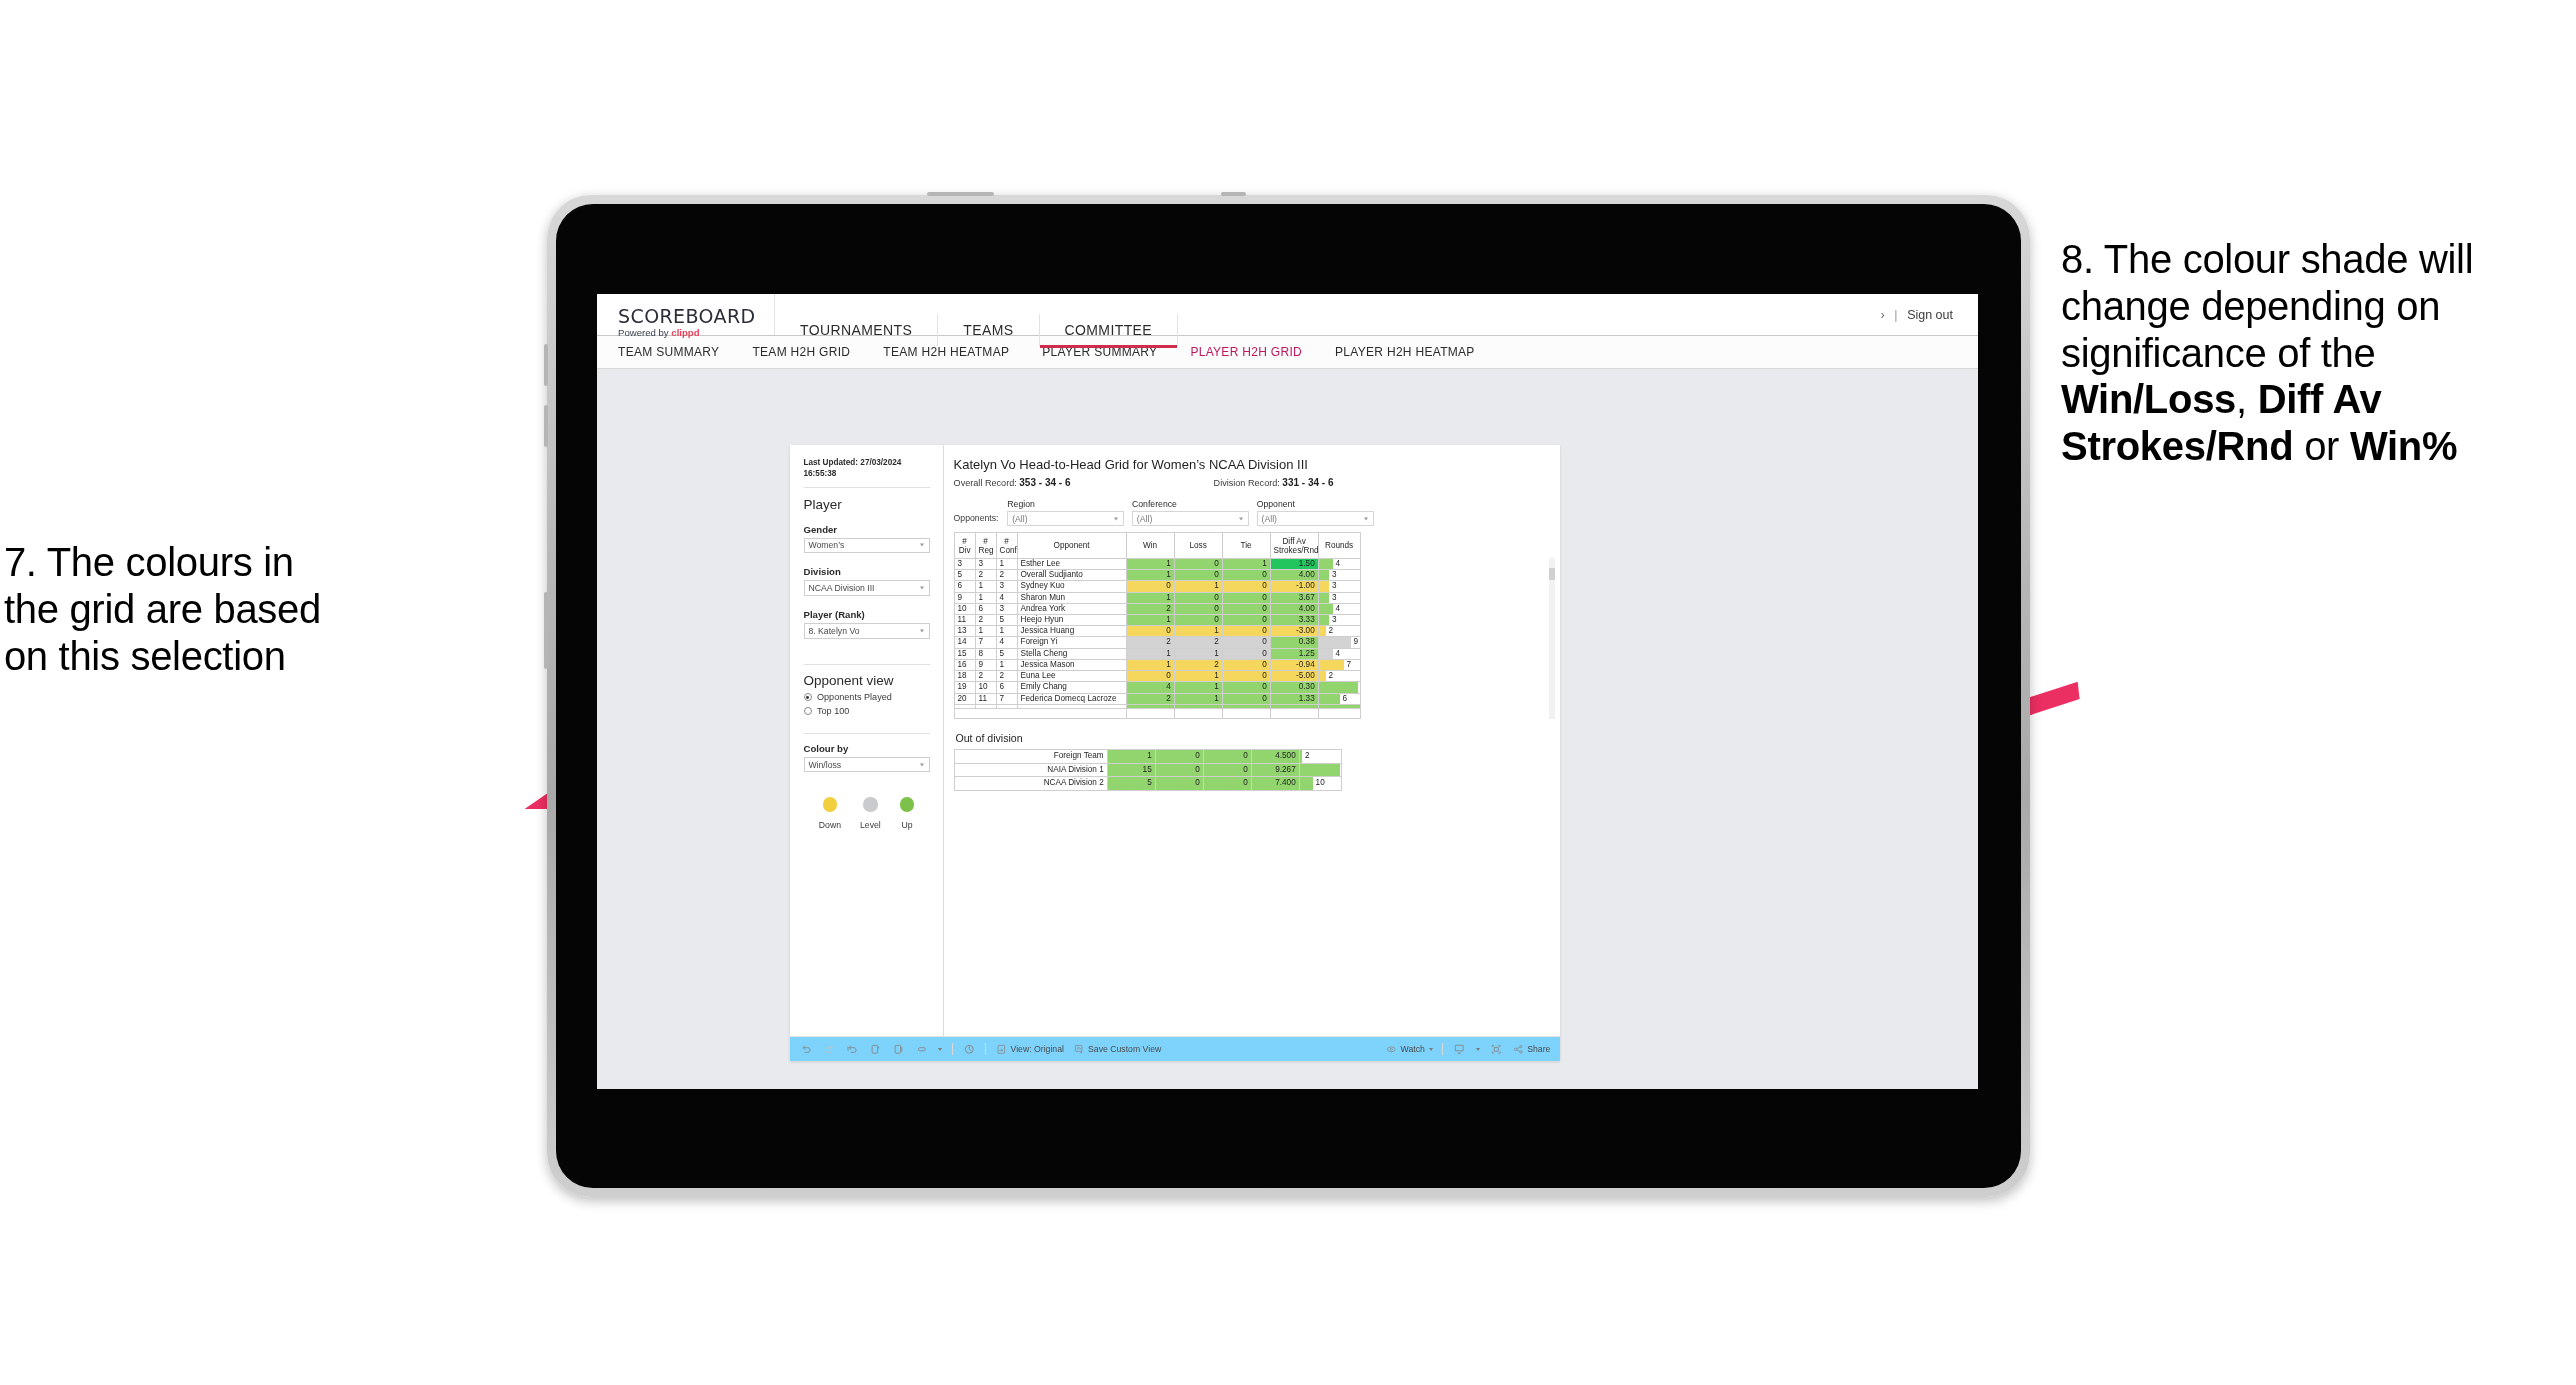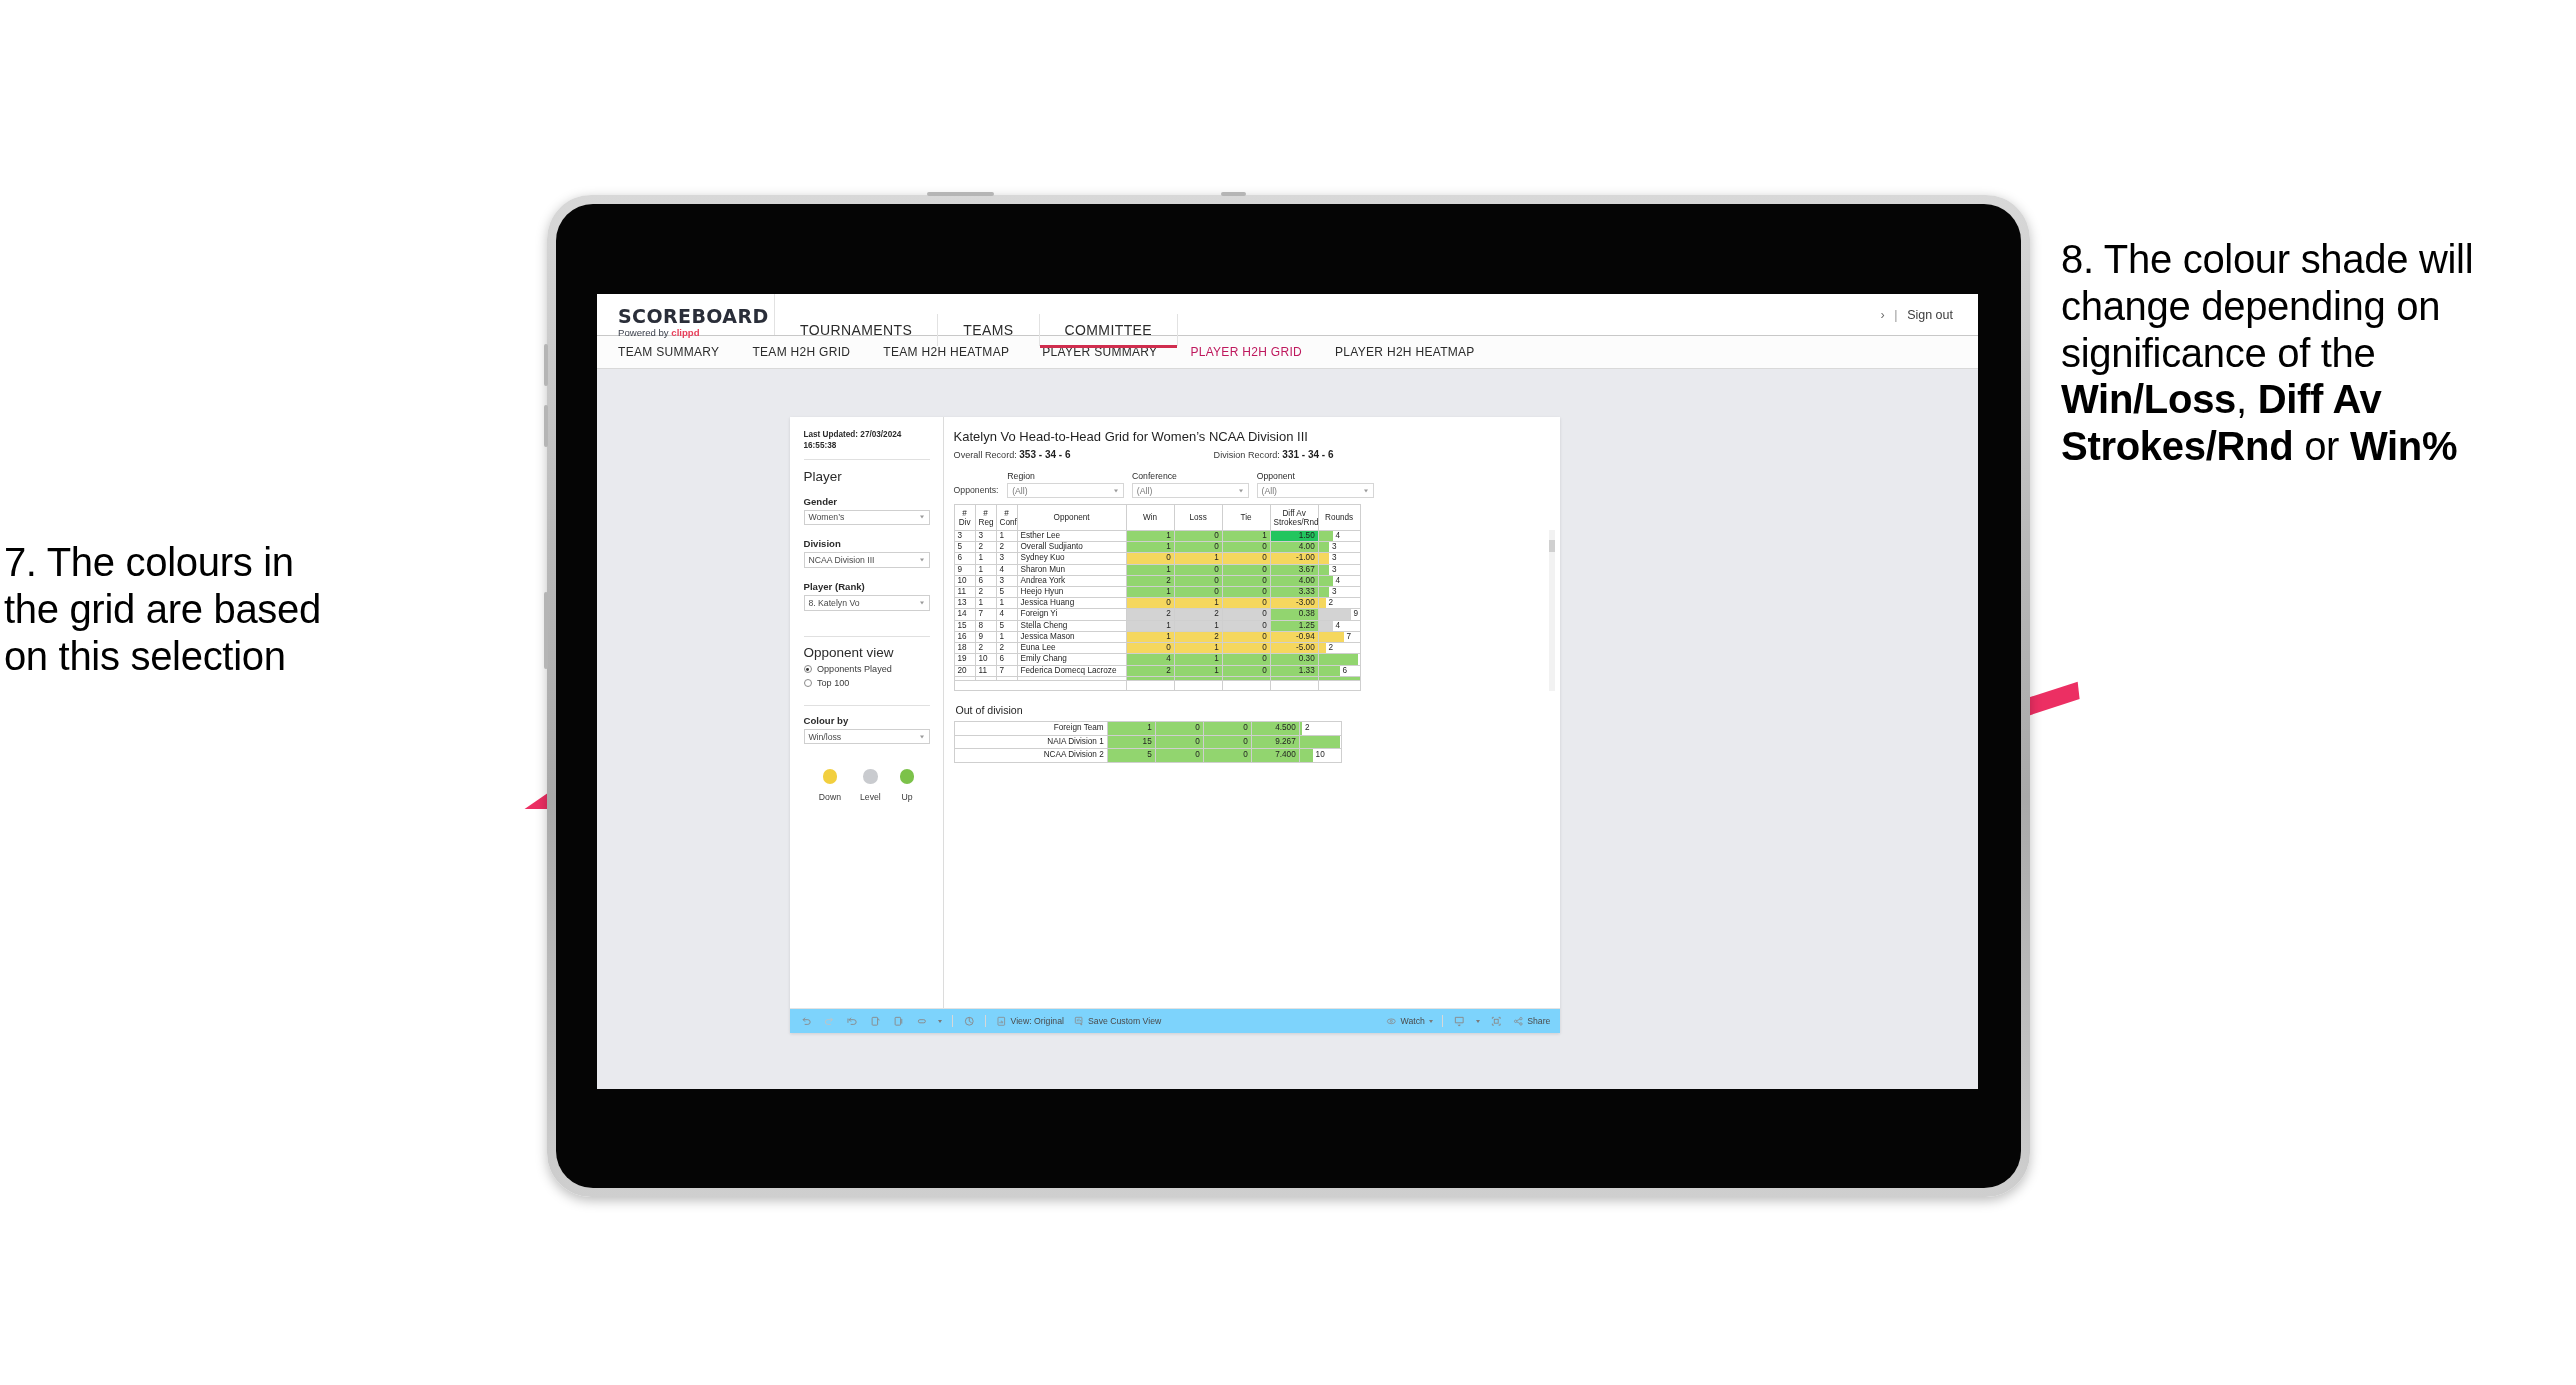--- a/index.html
+++ b/index.html
@@ -67,21 +67,21 @@
     align-items: stretch;
   }
   .brand {
     width: 178px;
     border-right: 1px solid #e2e2e2;
     padding-left: 21px;
     display: flex; flex-direction: column; justify-content: center;
   }
   .brand-title {
     font-family: "DejaVu Sans", sans-serif;
-    font-weight: bold;
+    font-weight: normal;
     font-size: 19px;
     letter-spacing: 0.4px;
     color: #2a2e39;
     line-height: 1;
     margin-top: 16px;
   }
   .brand-sub {
     font-size: 9.6px; color: #3a3f4b; margin-top: 1.9px;
   }
   .brand-sub .accent { color: #e8405b; font-weight: bold; }
@@ -120,21 +120,21 @@
   }
   .sub-nav-item {
     font-size: 12px; color: #2b2b2b; letter-spacing: 0.3px; cursor: pointer;
   }
   .sub-nav-item.active { color: #be185d; }
 
   
   .canvas { position: relative; width: 100%; height: calc(100% - 77px); background: #e9eaee; }
   .viz {
     position: absolute;
-    left: 193px; top: 48px;
+    left: 193px; top: 76px;
     width: 770px; height: 616px;
     background: #fff;
     box-shadow: 0 1px 2.9px rgba(0,0,0,.12);
     display: flex; flex-direction: column;
   }
   .viz-body { flex: 1; display: flex; min-height: 0; }
 
   
   .filters {
     width: 154px;

